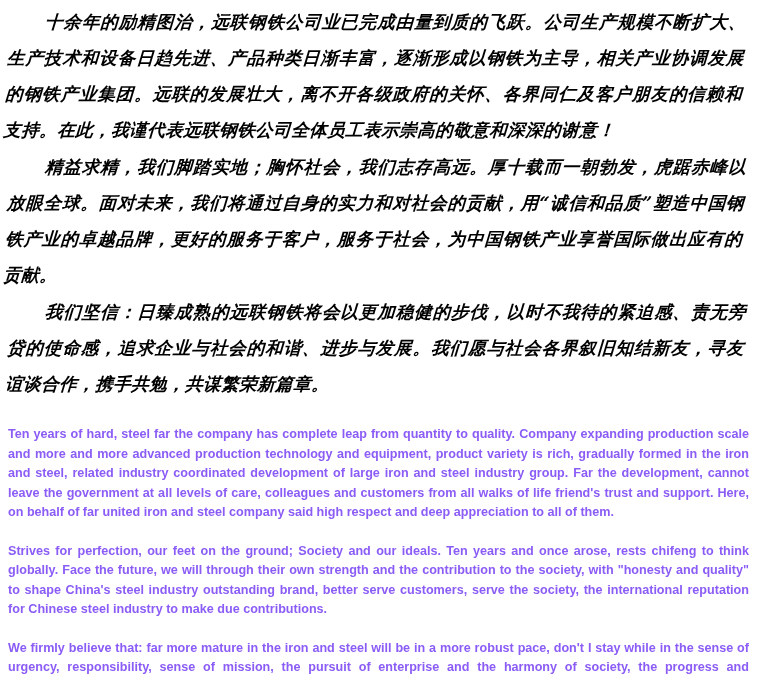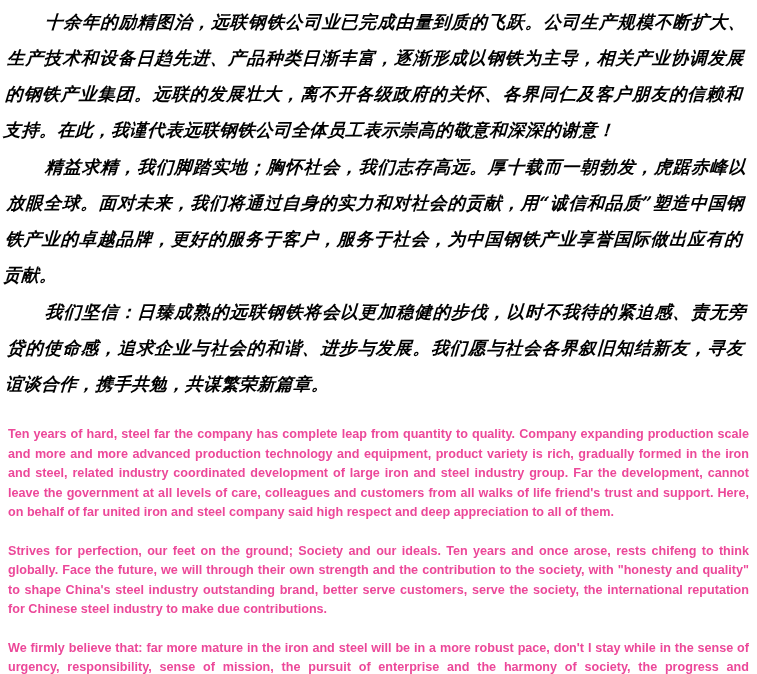--- a/index.html
+++ b/index.html
@@ -47,21 +47,21 @@
   .en-block {
     padding: 22px 8px 0 8px;
   }
   .en-para {
     font-family: "Liberation Sans", sans-serif;
     font-size: 12.6px;
     font-weight: bold;
     line-height: 19.5px;
     text-align: justify;
     margin: 0 0 19px 0;
-    color: #ec4899;
+    color: #8b5cf6;
   }
   .en-para:last-child {
     margin-bottom: 0;
   }
 </style>
 </head>
 <body>
 
 <div class="page">
 

